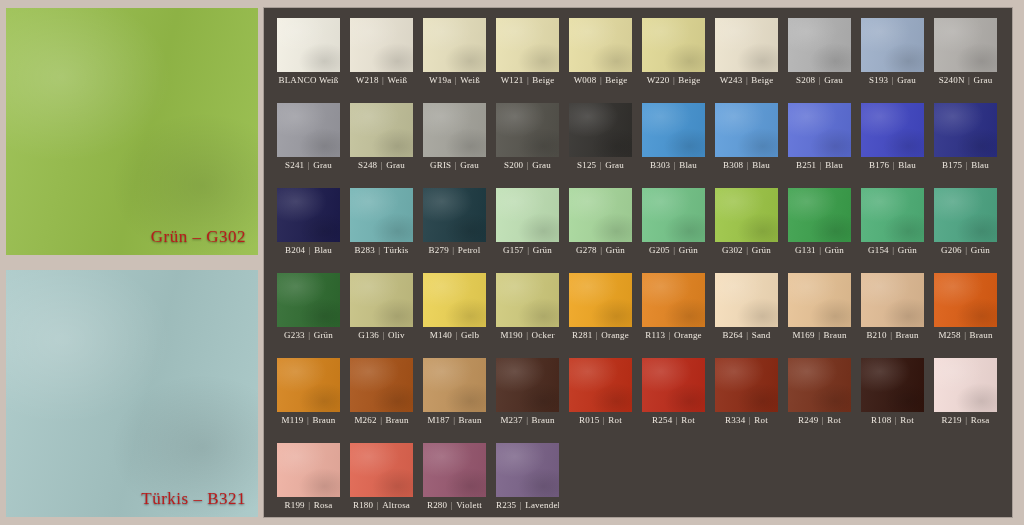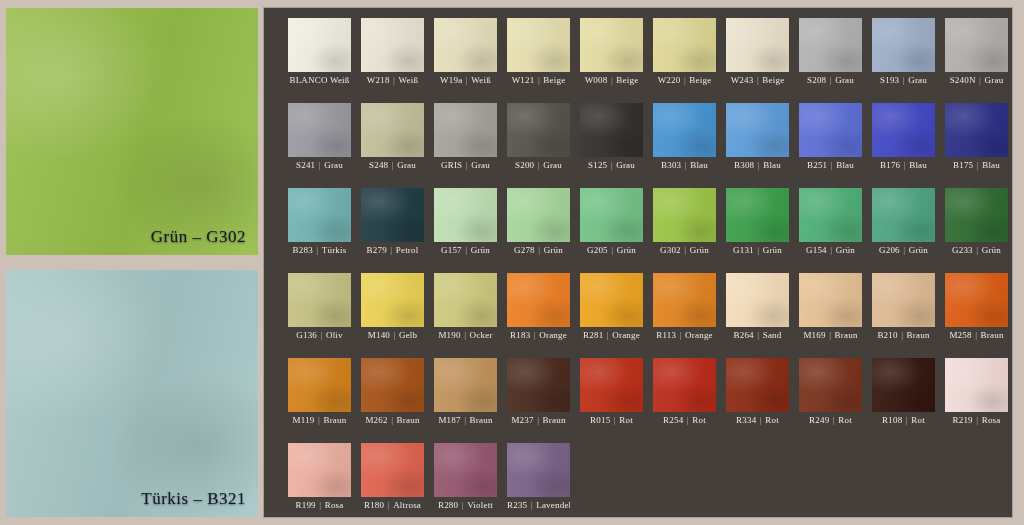--- a/index.html
+++ b/index.html
@@ -51,41 +51,41 @@
     background:
       radial-gradient(ellipse 70% 55% at 22% 28%, rgba(255,255,255,.18), rgba(255,255,255,0) 62%),
       radial-gradient(ellipse 55% 45% at 78% 72%, rgba(0,0,0,.10), rgba(0,0,0,0) 66%),
       linear-gradient(104deg, rgba(255,255,255,.10) 0%, rgba(0,0,0,.06) 55%, rgba(255,255,255,.07) 100%);
     pointer-events: none;
   }
   .feature-caption {
     position: absolute;
     right: 12px;
     bottom: 8px;
-    color: #0f172a;
+    color: #b91c1c;
     font-size: 17px;
     letter-spacing: .5px;
     text-shadow: 0 1px 2px rgba(0,0,0,.45);
     white-space: nowrap;
   }
 
   
   #board {
     position: absolute;
     left: 264px;
     top: 8px;
     width: 748px;
     height: 509px;
     background: #453f3b;
     box-sizing: border-box;
     box-shadow: 0 0 0 1px rgba(0,0,0,.18);
   }
   #grid {
     position: absolute;
-    left: 24px;
+    left: 13px;
     top: 10px;
     display: grid;
     grid-template-columns: repeat(10, 63px);
     grid-template-rows: repeat(6, 70px);
     column-gap: 10px;
     row-gap: 15px;
   }
   .cell {
     width: 63px;
     height: 70px;
@@ -221,20 +221,24 @@
         </div>
         <div class="cell">
           <div class="chip" style="background: rgb(66, 72, 196);"></div>
           <div class="chip-label"><span>B176</span><span class="sep"> | </span><span>Blau</span></div>
         </div>
         <div class="cell">
           <div class="chip" style="background: rgb(43, 47, 135);"></div>
           <div class="chip-label"><span>B175</span><span class="sep"> | </span><span>Blau</span></div>
         </div>
         <div class="cell">
+          <div class="chip" style="background: rgb(29, 28, 78);"></div>
+          <div class="chip-label"><span>B204</span><span class="sep"> | </span><span>Blau</span></div>
+        </div>
+        <div class="cell">
           <div class="chip" style="background: rgb(114, 179, 179);"></div>
           <div class="chip-label"><span>B283</span><span class="sep"> | </span><span>Türkis</span></div>
         </div>
         <div class="cell">
           <div class="chip" style="background: rgb(31, 60, 68);"></div>
           <div class="chip-label"><span>B279</span><span class="sep"> | </span><span>Petrol</span></div>
         </div>
         <div class="cell">
           <div class="chip" style="background: rgb(191, 224, 180);"></div>
           <div class="chip-label"><span>G157</span><span class="sep"> | </span><span>Grün</span></div>
@@ -273,24 +277,20 @@
         </div>
         <div class="cell">
           <div class="chip" style="background: rgb(236, 210, 83);"></div>
           <div class="chip-label"><span>M140</span><span class="sep"> | </span><span>Gelb</span></div>
         </div>
         <div class="cell">
           <div class="chip" style="background: rgb(207, 202, 124);"></div>
           <div class="chip-label"><span>M190</span><span class="sep"> | </span><span>Ocker</span></div>
         </div>
         <div class="cell">
-          <div class="chip" style="background: rgb(238, 128, 36);"></div>
-          <div class="chip-label"><span>R183</span><span class="sep"> | </span><span>Orange</span></div>
-        </div>
-        <div class="cell">
           <div class="chip" style="background: rgb(239, 165, 32);"></div>
           <div class="chip-label"><span>R281</span><span class="sep"> | </span><span>Orange</span></div>
         </div>
         <div class="cell">
           <div class="chip" style="background: rgb(228, 132, 32);"></div>
           <div class="chip-label"><span>R113</span><span class="sep"> | </span><span>Orange</span></div>
         </div>
         <div class="cell">
           <div class="chip" style="background: rgb(245, 221, 186);"></div>
           <div class="chip-label"><span>B264</span><span class="sep"> | </span><span>Sand</span></div>

